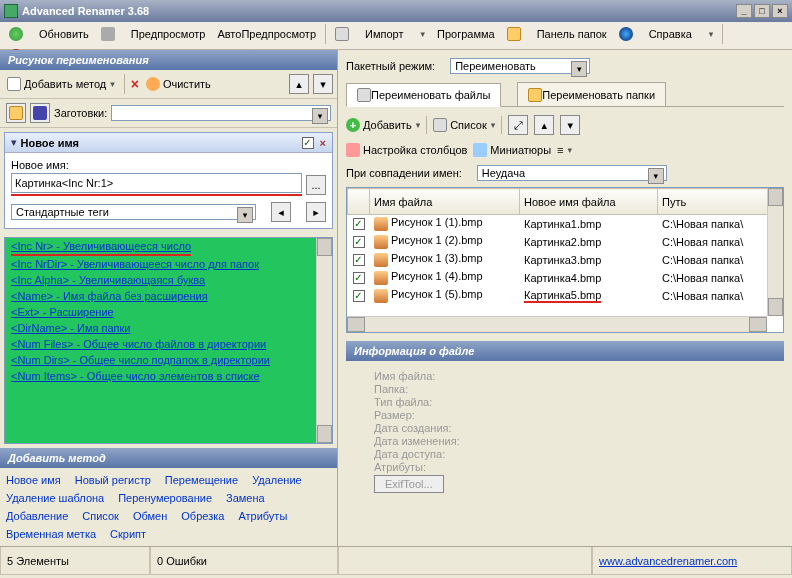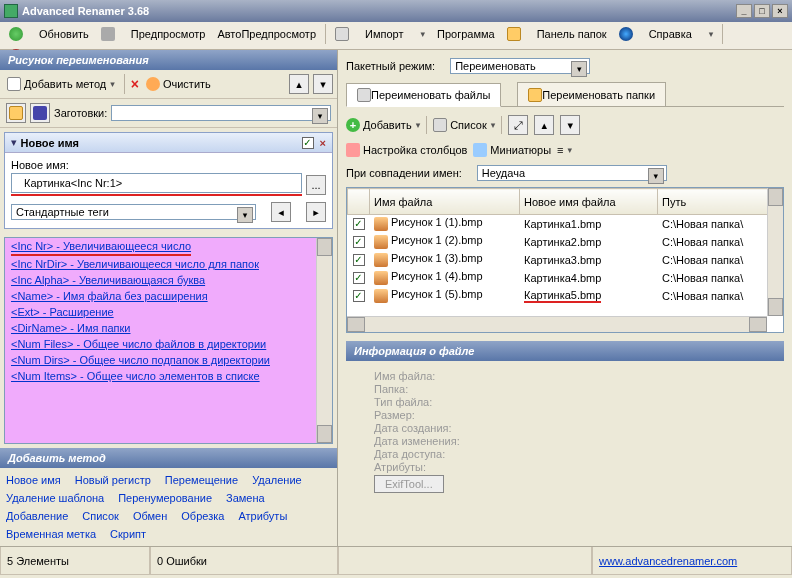--- a/index.html
+++ b/index.html
@@ -31,27 +31,27 @@
 .ico-save { background: #44a; }
 .left-tools2 { padding: 4px 6px; display: flex; align-items: center; gap: 4px; border-bottom: 1px solid #c8c0b0; }
 .method-block { border: 1px solid #8ba0c8; margin: 4px; background: #fff; }
 .method-hdr { background: linear-gradient(#e8effa,#c6d6f0); padding: 3px 6px; display: flex; align-items: center; border-bottom: 1px solid #aac; }
 .method-hdr .title { flex: 1; font-weight: bold; }
 .method-hdr .chk { width: 12px; height: 12px; border: 1px solid #666; background: #fff; display: flex; align-items: center; justify-content: center; color: #060; font-size: 10px; }
 .method-hdr .close { margin-left: 6px; color: #a33; font-weight: bold; }
 .method-body { padding: 6px; font-size: 11px; }
 .method-body label { display: block; margin-bottom: 2px; }
 .name-field { display: flex; align-items: center; gap: 4px; }
-.name-field input { flex: 1; border: 1px solid #7f9db9; padding: 2px 12px; font-size: 11px; height: 20px; }
+.name-field input { flex: 1; border: 1px solid #7f9db9; padding: 2px 3px; font-size: 11px; height: 20px; }
 .underline-red { border-bottom: 2px solid #d22; padding-bottom: 1px; }
 .small-btn { width: 20px; height: 20px; border: 1px solid #888; background: #eee; display: flex; align-items: center; justify-content: center; }
 .tags-row { display: flex; align-items: center; gap: 15px; margin-top: 6px; }
 .combo { border: 1px solid #7f9db9; background: #fff; padding: 2px 18px 2px 4px; position: relative; height: 16px; display: flex; align-items: center; }
 .combo::after { content: "▾"; position: absolute; right: 2px; top: 2px; width: 14px; height: 14px; background: #d4d0c8; border: 1px solid #888; text-align: center; font-size: 9px; line-height: 14px; }
-.tags-list { border: 1px solid #7f9db9; background: #f0abfc; margin: 4px; height: 216px; overflow: hidden; position: relative; }
+.tags-list { border: 1px solid #7f9db9; background: #22c55e; margin: 4px; height: 216px; overflow: hidden; position: relative; }
 .tags-list .row { padding: 2px 6px; color: #0033cc; text-decoration: underline; white-space: nowrap; cursor: default; }
 .tags-list .row.red { border-bottom: 2px solid #d22; display: inline-block; margin: 0 6px; padding: 2px 0; }
 .scroll-v { position: absolute; right: 0; top: 0; bottom: 0; width: 16px; background: #e8e4d8; border-left: 1px solid #ccc; }
 .scroll-v::before, .scroll-v::after { content: ""; position: absolute; left: 0; right: 0; height: 16px; background: #d4d0c8; border: 1px solid #999; }
 .scroll-v::before { top: 0; } .scroll-v::after { bottom: 0; }
 .add-method-links { padding: 6px; display: flex; flex-wrap: wrap; gap: 6px 14px; }
 .add-method-links a { color: #0033cc; cursor: default; }
 .right-row { display: flex; align-items: center; gap: 15px; padding: 4px; }
 .tabs { display: flex; border-bottom: 1px solid #aca899; margin: 4px; }
 .tab { padding: 4px 10px; border: 1px solid #aca899; border-bottom: none; background: #f5f2e7; margin-right: 16px; display: flex; align-items: center; }

